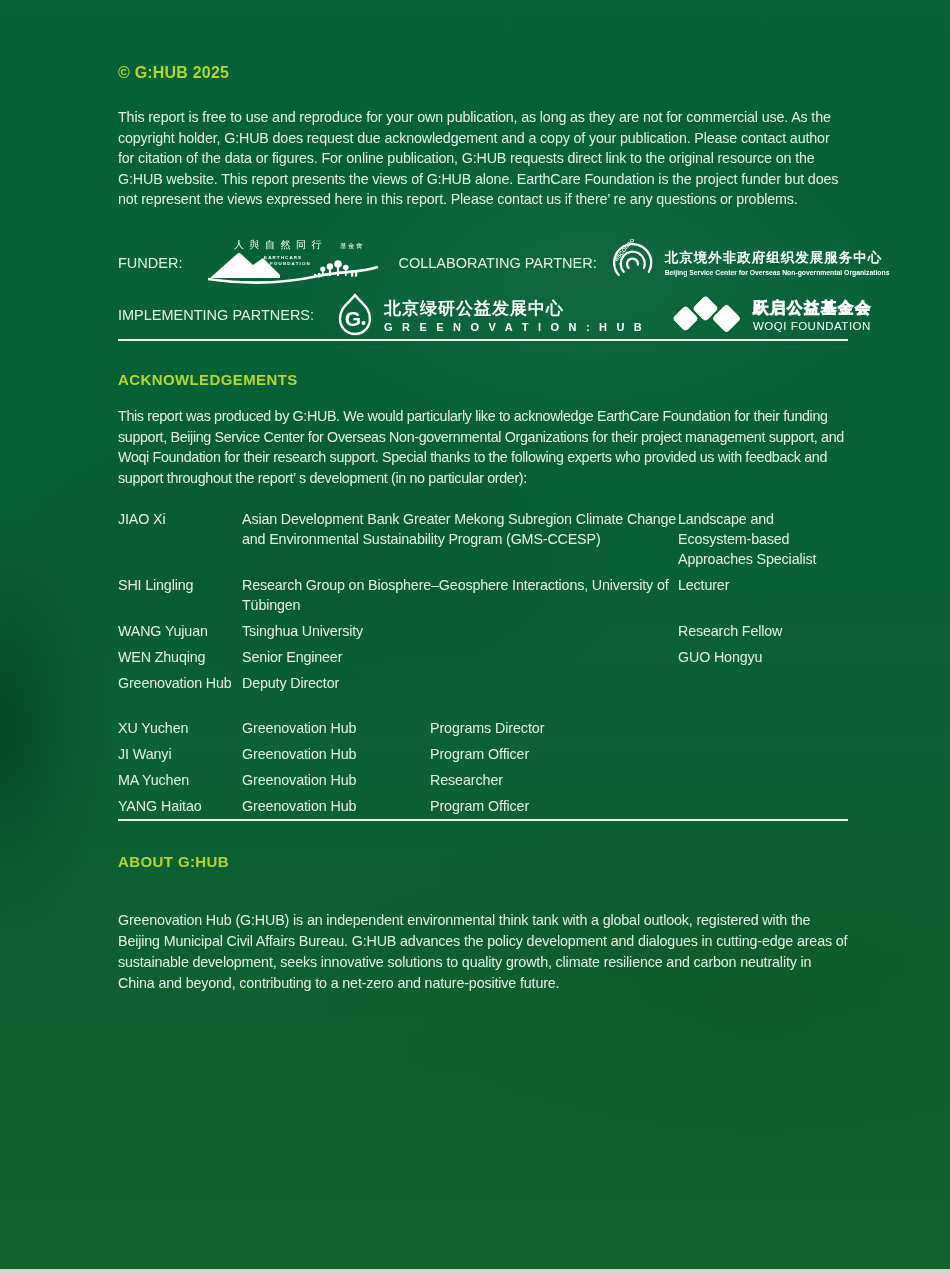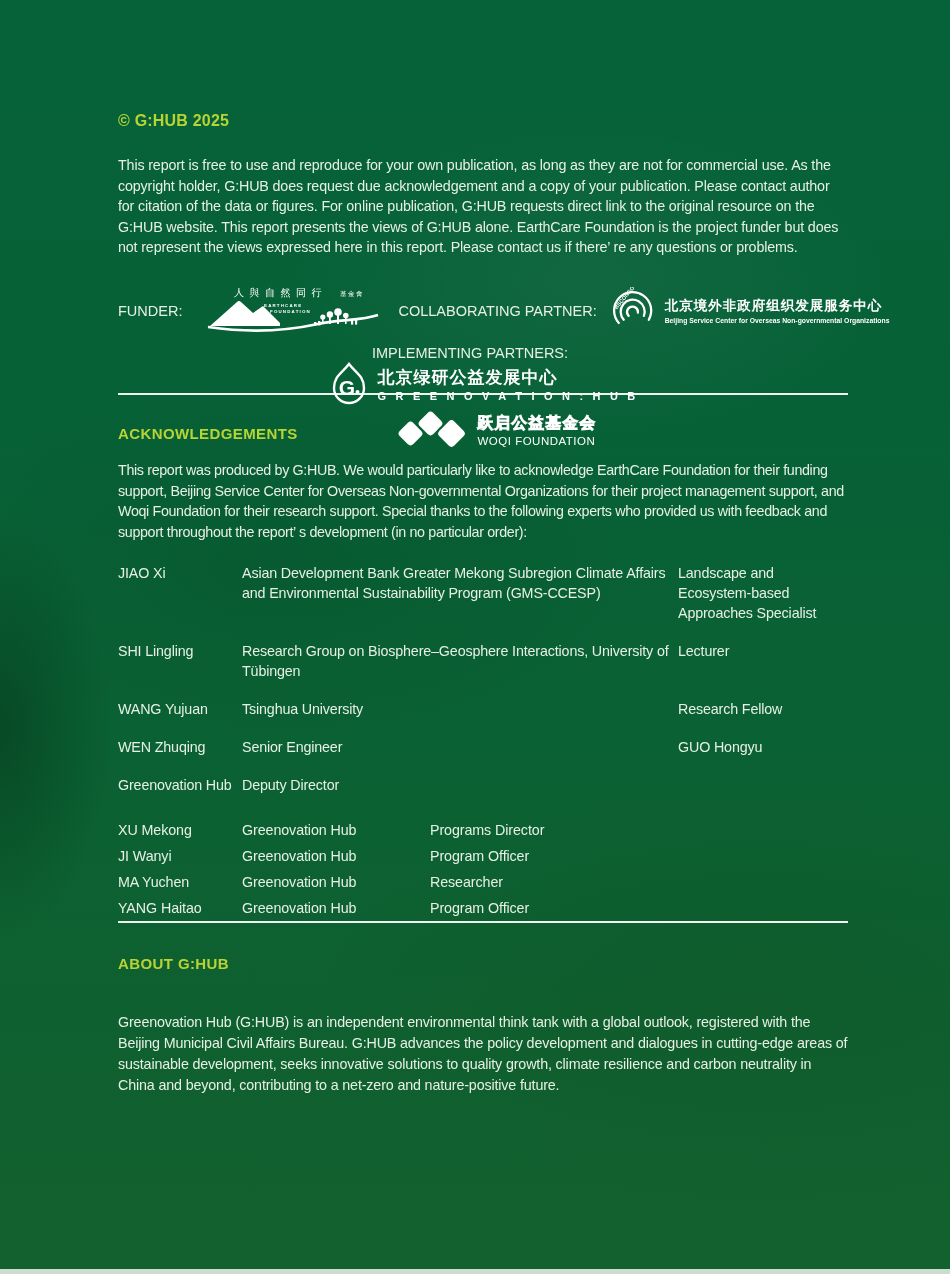--- a/index.html
+++ b/index.html
@@ -7,50 +7,50 @@
     width:950px;height:1274px;overflow:hidden;position:relative;
     font-family:"Liberation Sans", sans-serif;
     background:
       radial-gradient(160px 300px at 0% 57%, rgba(0,24,8,0.32), transparent 70%),
       radial-gradient(420px 220px at 62% 22%, rgba(255,255,255,0.045), transparent 72%),
       radial-gradient(520px 260px at 30% 44%, rgba(0,30,12,0.10), transparent 70%),
       radial-gradient(600px 280px at 80% 78%, rgba(20,60,10,0.12), transparent 75%),
       linear-gradient(180deg,#066239 0%,#076137 32%,#0a6133 58%,#0f6030 80%,#13612e 100%);
   }
   .bottom-strip{position:absolute;left:0;bottom:0;width:950px;height:5px;background:#ccdccf;}
-  .content{padding:112px 102px 0 118px;color:#e7f0e5;}
+  .content{padding:64px 102px 0 118px;color:#e7f0e5;}
   h2,h3,p{margin:0;}
   .accent{color:#b7d434;}
   h2.copyright{font-size:16px;font-weight:bold;letter-spacing:.2px;}
   h3.sec{font-size:15px;font-weight:bold;letter-spacing:.4px;}
   p.body{font-size:14.3px;line-height:20.6px;letter-spacing:-0.15px;}
   p.intro{margin-top:25px;}
   .partner-row{display:flex;align-items:center;}
   .row1{margin-top:25px;height:56px;}
-  .row2{margin-top:6px;height:48px;flex-direction:column;}
+  .row2{height:48px;}
   .plabel{font-size:14.5px;white-space:nowrap;}
   .earthcare-logo{margin-left:22px;flex:0 0 auto;}
   .collab-label{margin-left:16px;}
   .logo-lockup{display:flex;align-items:center;margin-left:12px;}
   .logo-text{margin-left:8px;color:#fff;}
   .bscongo-cn{font-size:13.5px;font-weight:bold;letter-spacing:1px;white-space:nowrap;}
   .bscongo-en{font-size:6.8px;font-weight:bold;margin-top:2px;white-space:nowrap;}
   .impl-label{margin-right:20px;width:202px;}
   .ghub-cn{font-size:17px;font-weight:bold;letter-spacing:1px;white-space:nowrap;}
   .ghub-en{font-size:11px;font-weight:bold;letter-spacing:3.2px;margin-top:1px;white-space:nowrap;}
   .woqi-lockup{margin-left:26px;}
   .woqi-cn{font-size:15.5px;font-weight:bold;letter-spacing:1.5px;white-space:nowrap;
            color:transparent;-webkit-text-stroke:0.9px #fff;}
   .woqi-en{font-size:11.5px;letter-spacing:.5px;margin-top:1px;white-space:nowrap;}
   hr.rule{border:none;border-top:2px solid #eef4ee;margin:0;}
   .rule1{margin-top:22px;}
   .rule2{margin-top:18px;}
   h3.ack{margin-top:30px;}
   p.ackbody{margin-top:18px;letter-spacing:-0.35px;}
-  .experts{margin-top:21px;display:grid;grid-template-columns:124px 436px 170px;row-gap:18px;
+  .experts{margin-top:21px;display:grid;grid-template-columns:124px 436px 170px;row-gap:6px;
            font-size:14.3px;line-height:20px;letter-spacing:-0.15px;}
   .experts > div{align-self:start;}
   p.authors-intro{margin-top:23px;}
   .authors{margin-top:22px;display:grid;grid-template-columns:124px 188px 1fr;
            font-size:14.3px;line-height:26px;letter-spacing:-0.1px;}
   h3.about{margin-top:32px;}
   p.aboutbody{margin-top:40px;line-height:21px;}
   svg text{font-family:"Liberation Sans", sans-serif;}
 </style>
 </head>
@@ -140,42 +140,42 @@
     </div>
 
     <hr class="rule rule1">
 
     <h3 class="sec accent ack">ACKNOWLEDGEMENTS</h3>
 
     <p class="body ackbody">This report was produced by G:HUB. We would particularly like to acknowledge EarthCare Foundation for their funding support, Beijing Service Center for Overseas Non-governmental Organizations for their project management support, and Woqi Foundation for their research support. Special thanks to the following experts who provided us with feedback and support throughout the report’ s development (in no particular order):</p>
 
     <div class="experts">
       <div>JIAO Xi</div>
-      <div>Asian Development Bank Greater Mekong Subregion Climate Affairs and Environmental Sustainability Program (GMS-CCESP)</div>
+      <div>Asian Development Bank Greater Mekong Subregion Climate Change and Environmental Sustainability Program (GMS-CCESP)</div>
       <div>Landscape and Ecosystem-based Approaches Specialist</div>
 
       <div>SHI Lingling</div>
       <div>Research Group on Biosphere–Geosphere Interactions, University of Tübingen</div>
       <div>Lecturer</div>
 
       <div>WANG Yujuan</div>
       <div>Tsinghua University</div>
       <div>Research Fellow</div>
 
       <div>WEN Zhuqing</div>
       <div>Senior Engineer</div>
 
       <div>GUO Hongyu</div>
       <div>Greenovation Hub</div>
       <div>Deputy Director</div>
     </div>
 
 
     <div class="authors">
-      <div>XU Mekong</div>
+      <div>XU Yuchen</div>
       <div>Greenovation Hub</div>
       <div>Programs Director</div>
 
       <div>JI Wanyi</div>
       <div>Greenovation Hub</div>
       <div>Program Officer</div>
 
       <div>MA Yuchen</div>
       <div>Greenovation Hub</div>
       <div>Researcher</div>

